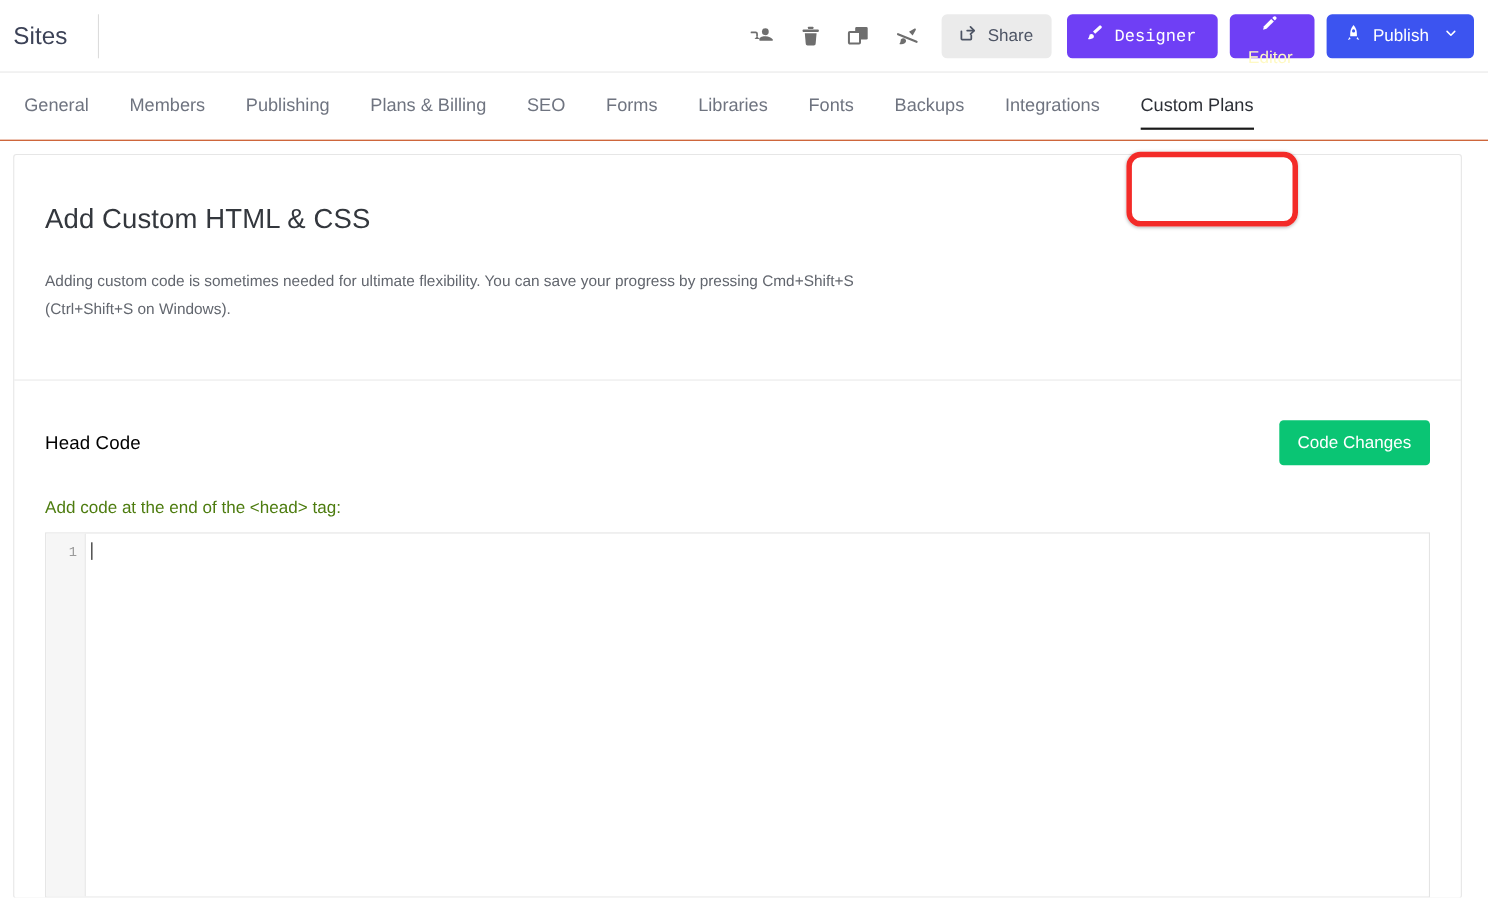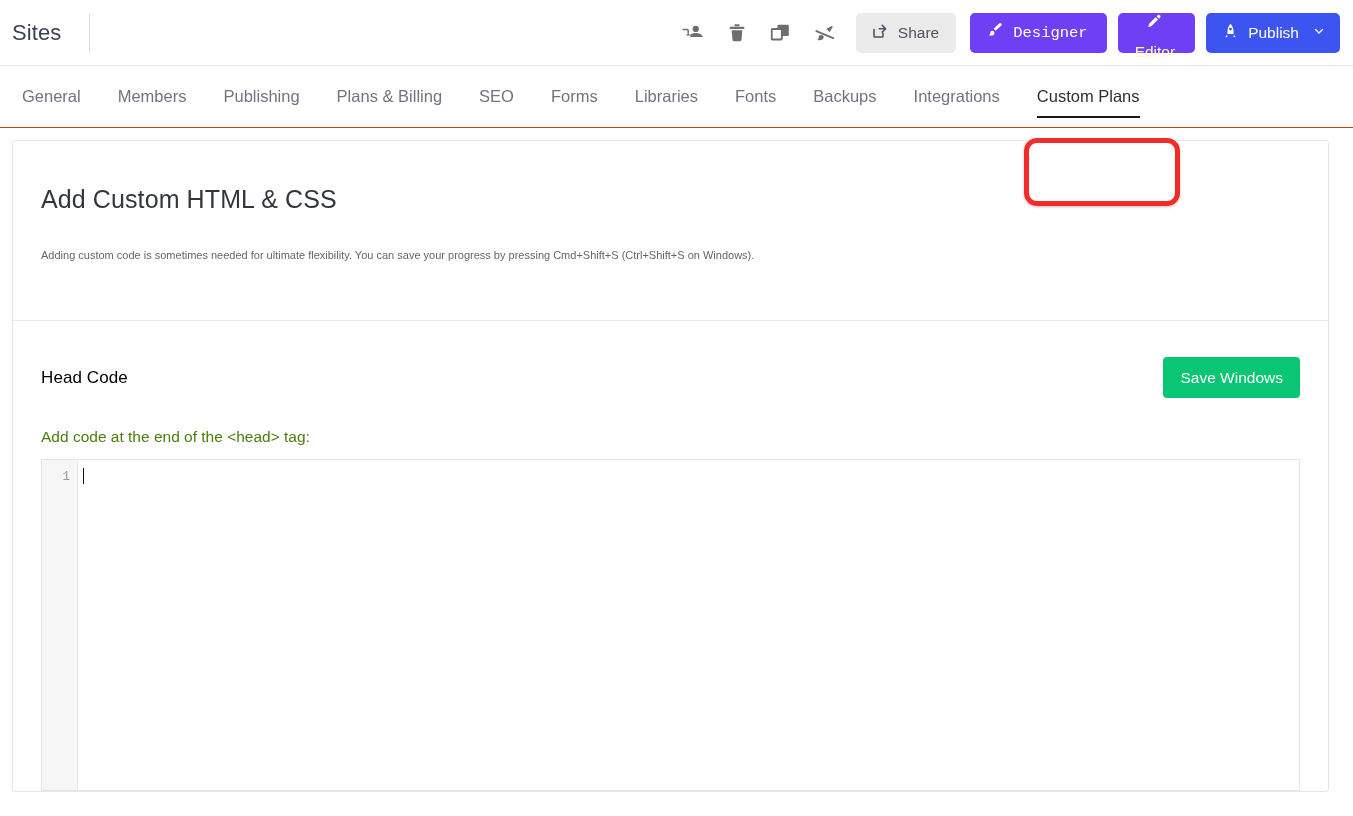--- a/index.html
+++ b/index.html
@@ -148,21 +148,21 @@
 
   .section-title {
     font-size: 25px;
     color: #33373d;
     font-weight: 400;
     margin: 0;
     padding-top: 44px;
     letter-spacing: .1px;
   }
   .section-desc {
-    font-size: 11px;
+    font-size: 14px;
     color: #62666e;
     line-height: 25px;
     margin: 0;
     padding-top: 29px;
     padding-bottom: 52px;
     max-width: 760px;
   }
 
   .head-row {
     display: flex;
@@ -345,21 +345,21 @@
   <div class="card-section">
     <h1 class="section-title">Add Custom HTML &amp; CSS</h1>
     <p class="section-desc">Adding custom code is sometimes needed for ultimate flexibility. You can save your progress by pressing Cmd+Shift+S (Ctrl+Shift+S on Windows).</p>
   </div>
 
   <div class="divider"></div>
 
   <div class="card-section">
     <div class="head-row">
       <h2 class="head-title">Head Code</h2>
-      <button class="btn-save">Save Windows</button>
+      <button class="btn-save">Code Changes</button>
     </div>
 
     <div class="field-label">Add code at the end of the &lt;head&gt; tag:</div>
 
     <div class="editor">
       <div class="gutter">
         <div>1</div>
       </div>
       <div class="code-area"><span></span><span class="caret"></span></div>
     </div>

